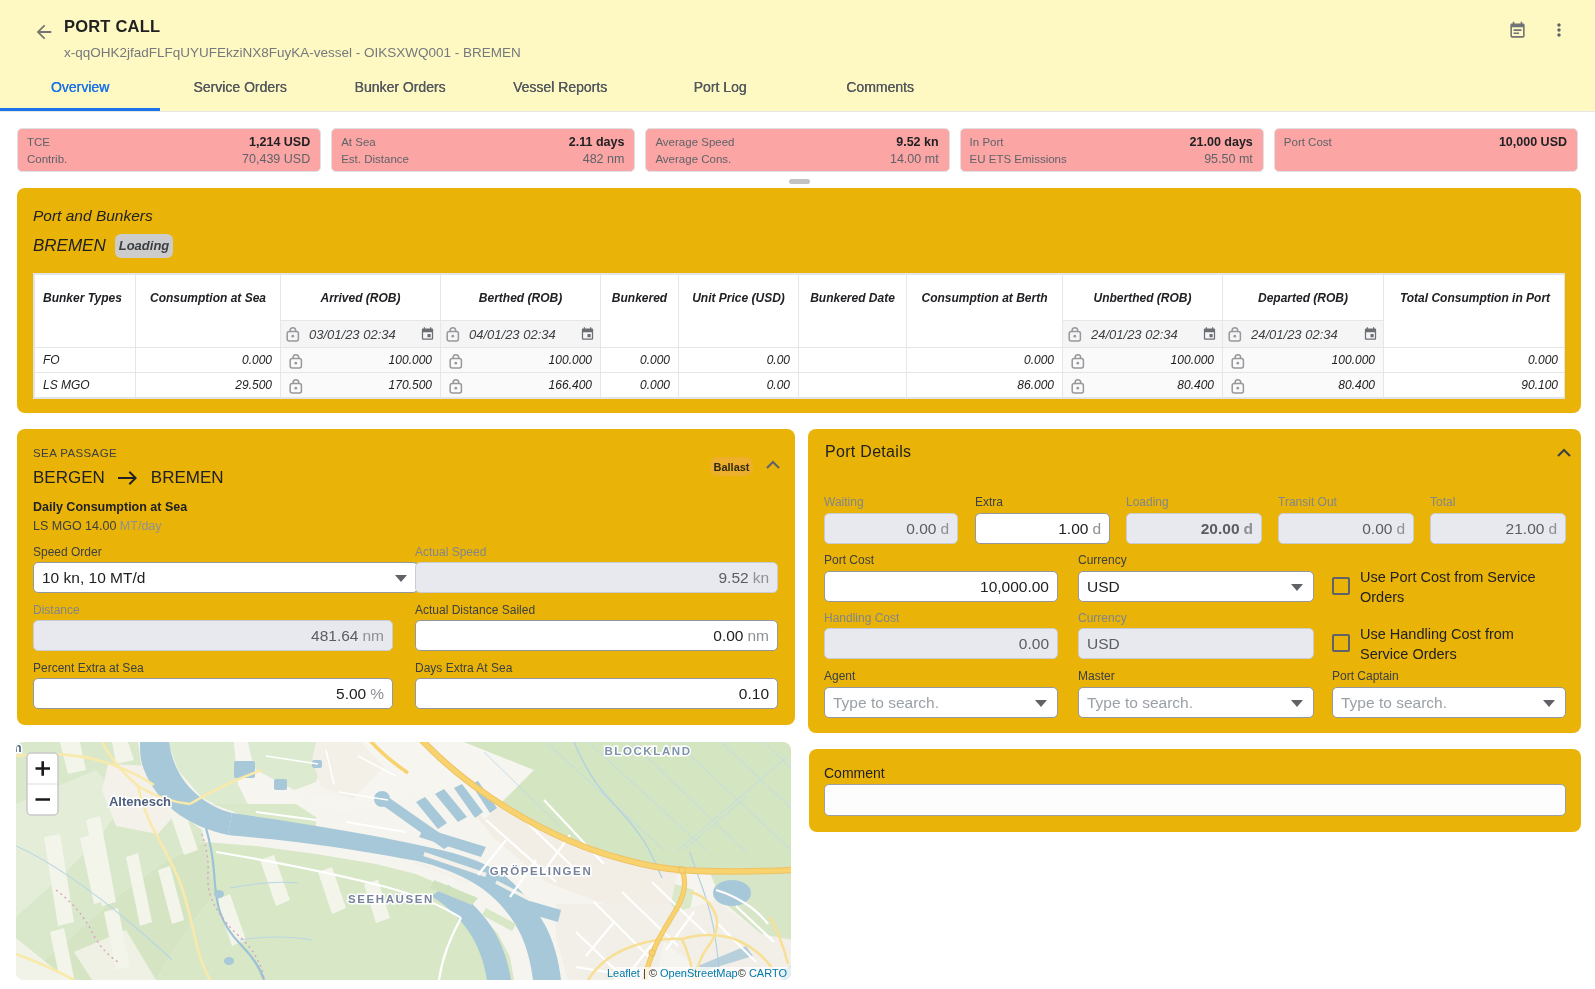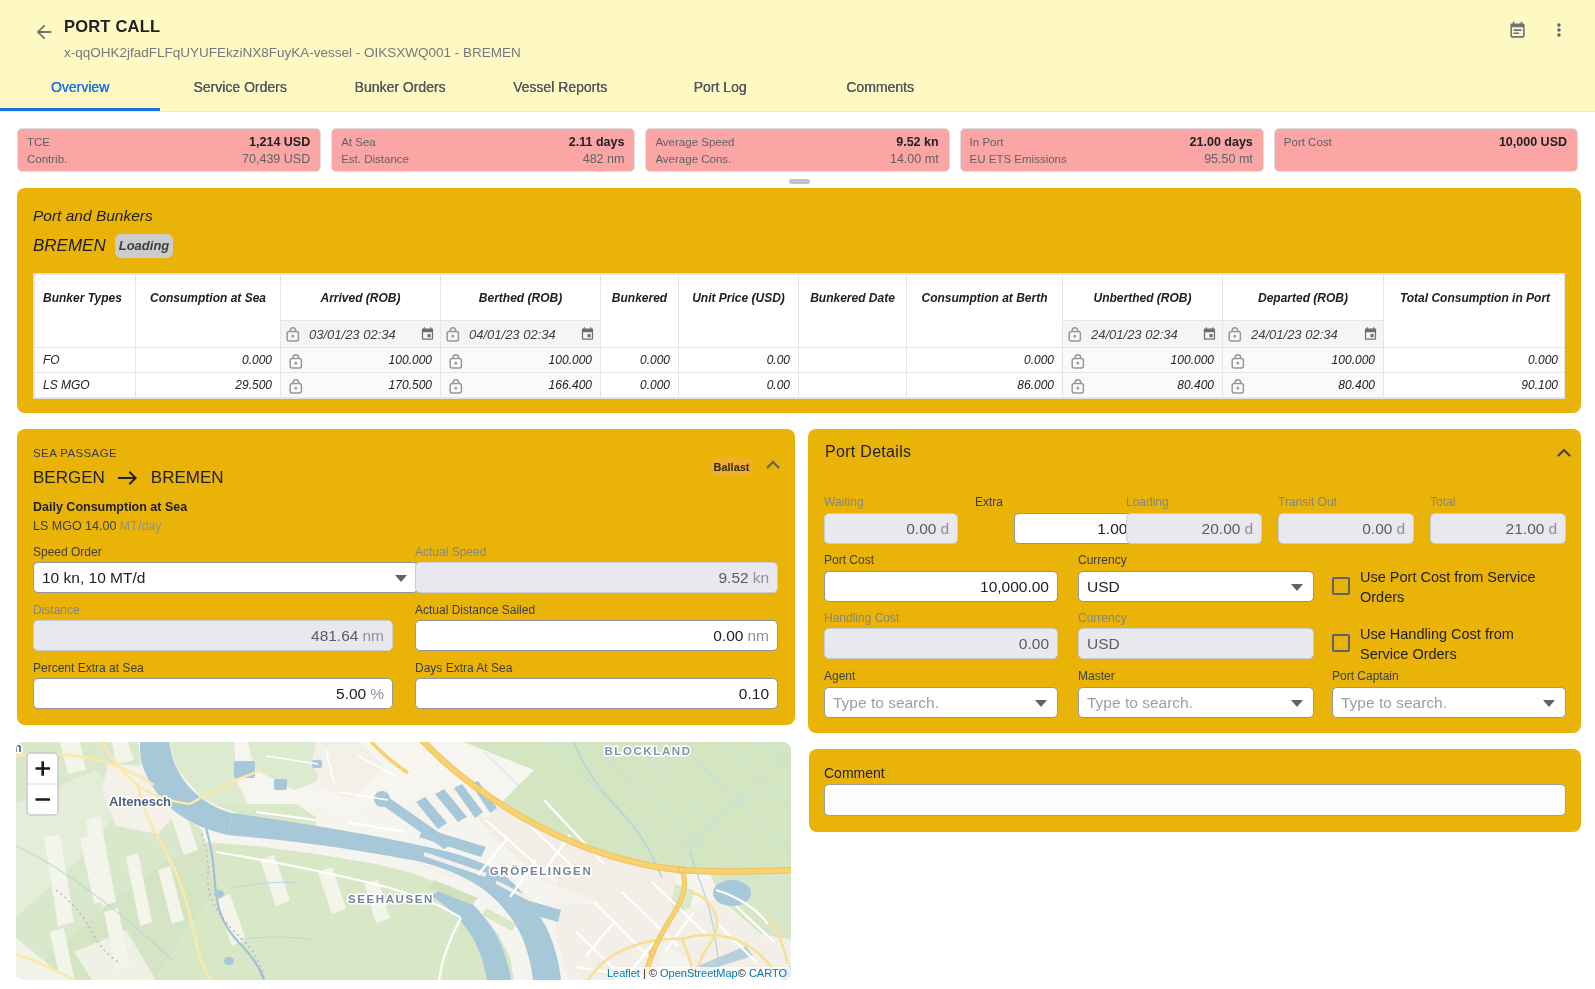--- a/index.html
+++ b/index.html
@@ -346,23 +346,23 @@
 
 <div class="card" id="pd"></div>
 <div class="pd-title">Port Details</div>
 <svg style="position:absolute;left:1557px;top:448px;" width="14" height="9" viewBox="0 0 14 9">
     <path d="M1 8l6-6 6 6" stroke="#3c4043" stroke-width="2" fill="none"></path>
   </svg>
 
 <div class="lbl dis" style="left:824px;top:495px;">Waiting</div>
 <div class="inp dis" style="left:824px;top:513px;width:134px;">0.00<span class="unit">d</span></div>
 <div class="lbl" style="left:975px;top:495px;">Extra</div>
-<div class="inp" style="left:1014px;top:513px;width:135px;">1.00<span class="unit">d</span></div>
+<div class="inp" style="left:975px;top:513px;width:135px;">1.00<span class="unit">d</span></div>
 <div class="lbl dis" style="left:1126px;top:495px;">Loading</div>
-<div class="inp dis" style="left:1126px;top:513px;width:136px;">20.00<span class="unit">d</span></div>
+<div class="inp dis" style="left:1126px;top:513px;width:136px;font-weight:bold;">20.00<span class="unit">d</span></div>
 <div class="lbl dis" style="left:1278px;top:495px;">Transit Out</div>
 <div class="inp dis" style="left:1278px;top:513px;width:136px;">0.00<span class="unit">d</span></div>
 <div class="lbl dis" style="left:1430px;top:495px;">Total</div>
 <div class="inp dis" style="left:1430px;top:513px;width:136px;">21.00<span class="unit">d</span></div>
 
 <div class="lbl" style="left:824px;top:553px;">Port Cost</div>
 <div class="inp" style="left:824px;top:571px;width:234px;">10,000.00</div>
 <div class="lbl" style="left:1078px;top:553px;">Currency</div>
 <div class="inp sel" style="left:1078px;top:571px;width:236px;">USD<span class="arrow"></span></div>
 <div class="cb" style="left:1332px;top:577px;"></div>

